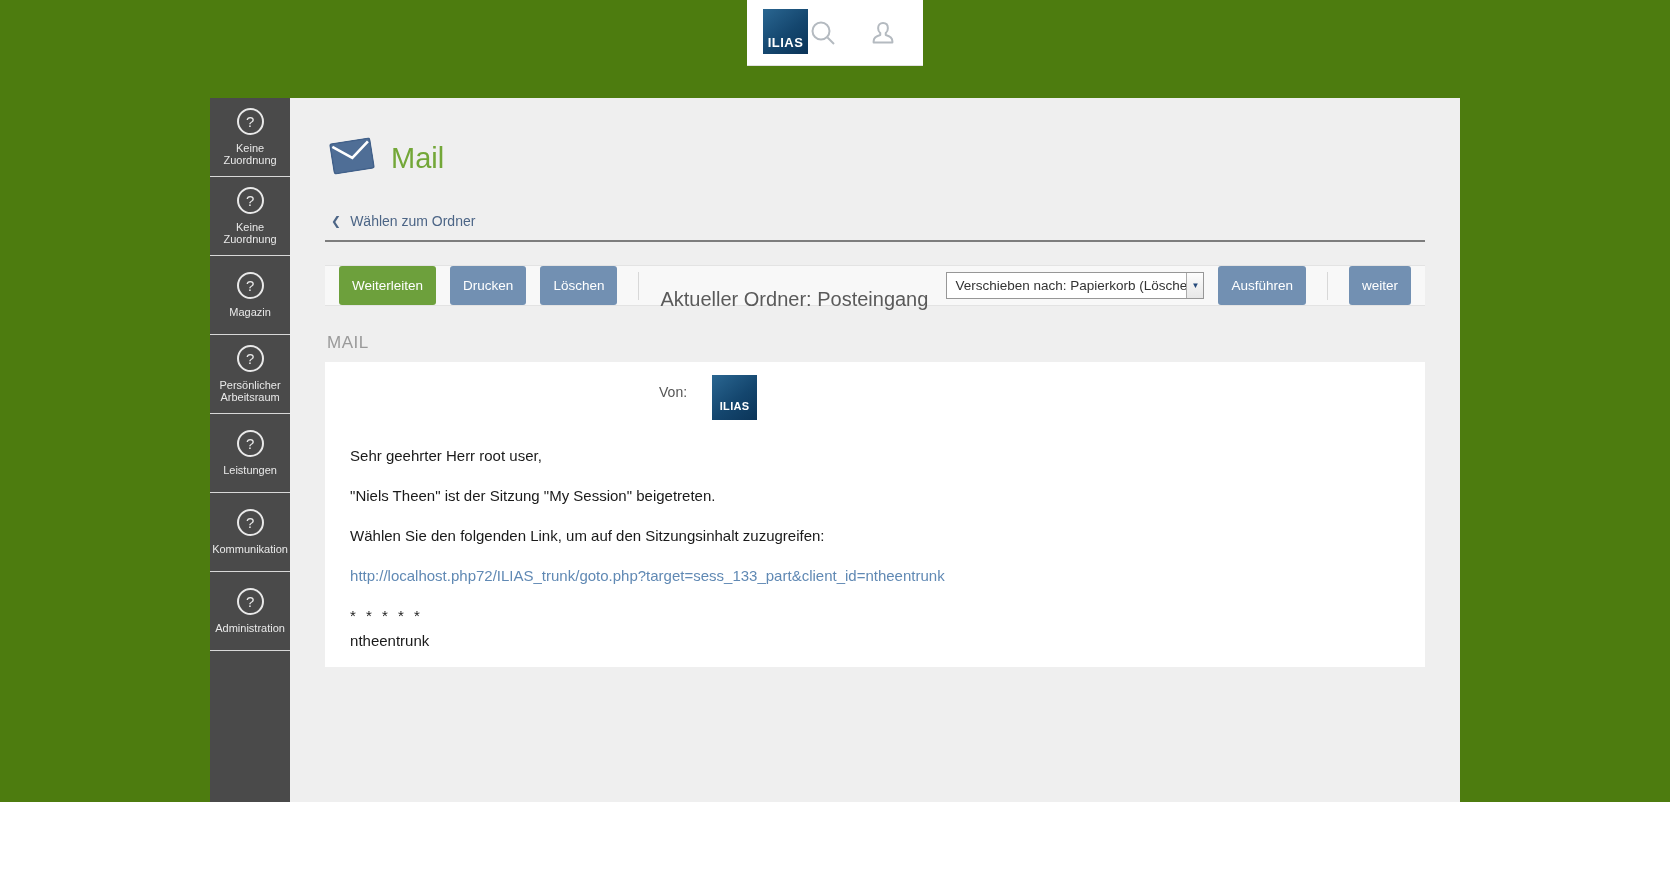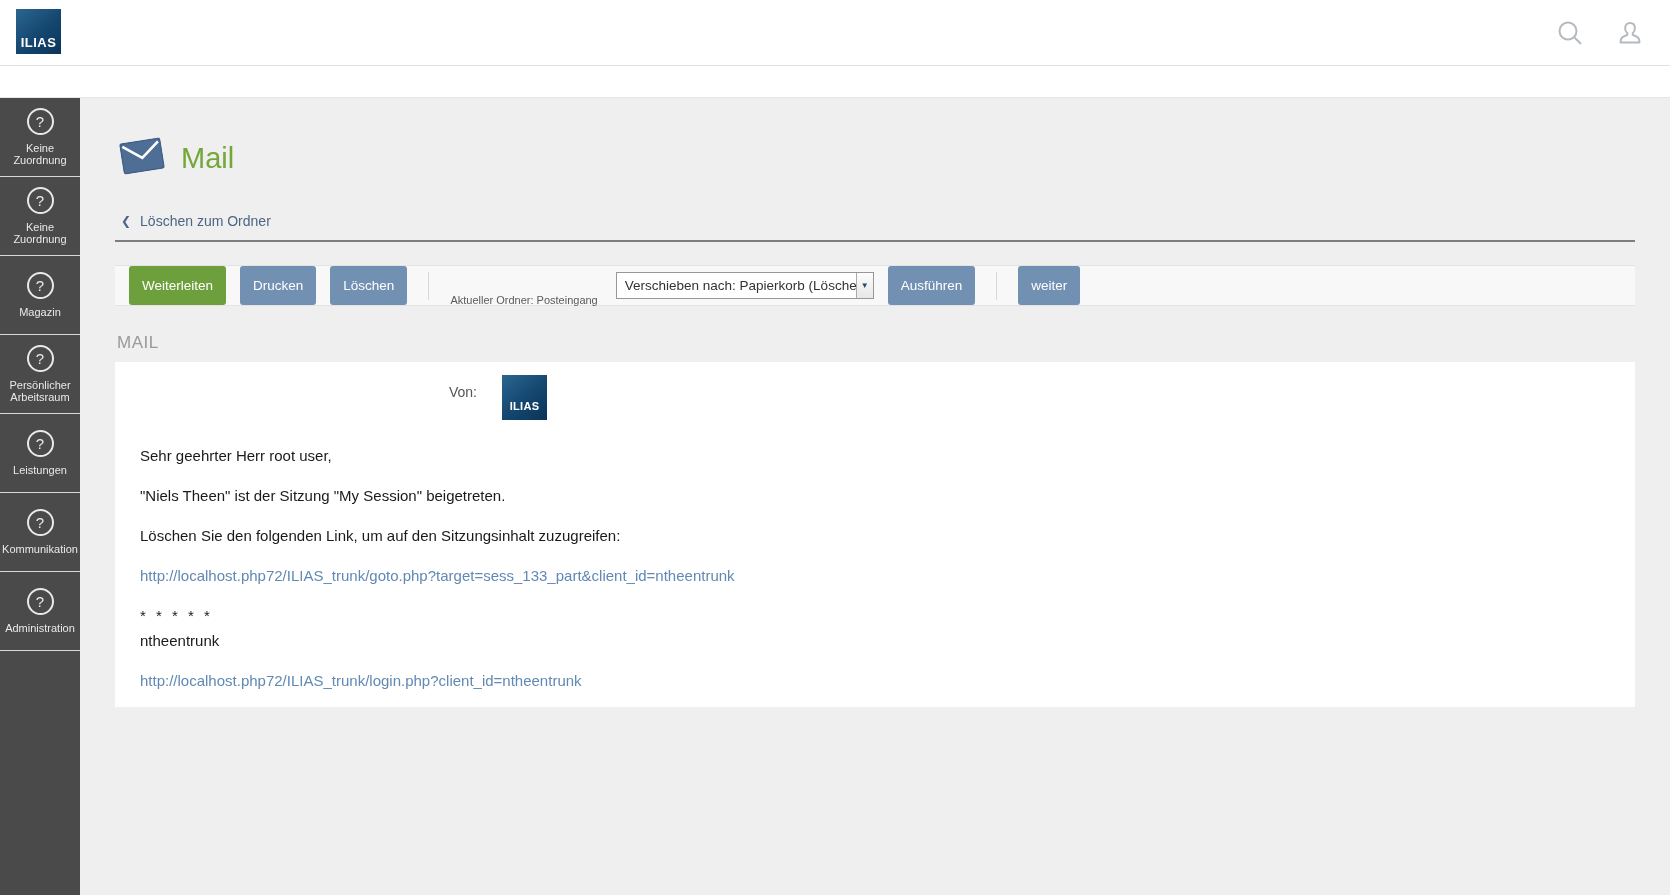--- a/index.html
+++ b/index.html
@@ -2,21 +2,21 @@
 <html lang="de"><head>
 <meta charset="utf-8">
 <style>
   * { box-sizing: border-box; margin: 0; padding: 0; }
   html,body { width:1670px; }
   body {
     font-family: "Liberation Sans", "DejaVu Sans", sans-serif;
     background: #ffffff;
     color: #1a1a1a;
   }
-  .app { width:1670px; height:895px; overflow:hidden; background:#1d4ed8; display:flex; flex-direction:column; }
+  .app { width:1670px; height:802px; overflow:hidden; background:#4d7c0f; display:flex; flex-direction:column;align-items:center; }
 
   
   .topbar {
     height:66px; background:#ffffff; border-bottom:1px solid #e2e2e2;
     display:flex; align-items:center; justify-content:space-between;
     padding:0 25px 0 16px; flex:0 0 auto;
   }
   .logo {
     width:45px; height:45px; margin-top:-3px;
     background:linear-gradient(140deg,#2a6691 0%,#14466e 55%,#0b3458 100%);
@@ -69,21 +69,21 @@
     border-top:1px solid #e3e3e3; border-bottom:1px solid #e3e3e3;
     display:flex; align-items:center; padding:0 14px; gap:14px;
   }
   .btn {
     border:none; border-radius:3px; color:#fff; font-size:13.5px;
     font-family:inherit; padding:12px 13px; cursor:pointer; line-height:1.15;
   }
   .btn-green { background:#6da03c; }
   .btn-steel { background:#7290b2; }
   .vsep { width:1px; height:28px; background:#d8d8d8; margin:0 7px; }
-  .folder-label { font-size:11px; color:#5a5a5a;margin-top:28px; }
+  .folder-label { font-size:20px; color:#5a5a5a;margin-top:28px; }
 
   .select {
     height:27px; width:258px; border:1px solid #979797; background:#fff;
     display:flex; align-items:stretch; cursor:pointer; margin-left:4px;
   }
   .select-text {
     flex:1 1 auto; font-size:13.5px; color:#333; display:flex; align-items:center;
     padding:0 8px; white-space:nowrap; overflow:hidden;
   }
   .select-arrow {
@@ -197,21 +197,21 @@
             <rect x="1" y="1" width="40" height="30" rx="2" fill="#4f6e96" stroke="#42618a" stroke-width="1.5"></rect>
             <path d="M3 4 L21 18 L39 4" stroke="#ffffff" stroke-width="2.6" fill="none"></path>
           </svg>
         </span>
         <h1 class="page-title">Mail</h1>
       </div>
 
       <div class="back-row">
         <a class="back-link">
           <span class="chev">❮</span>
-          <span>Löschen zum Ordner</span>
+          <span>Wählen zum Ordner</span>
         </a>
       </div>
 
       <div class="rule"></div>
 
       <div class="toolbar">
         <button class="btn btn-green">Weiterleiten</button>
         <button class="btn btn-steel">Drucken</button>
         <button class="btn btn-steel">Löschen</button>
         <div class="vsep"></div>
@@ -238,24 +238,23 @@
           </div>
         </div>
 
 
 
 
         <div class="form-row">
           <div class="fvalue message">
             <p>Sehr geehrter Herr root user,</p>
             <p>"Niels Theen" ist der Sitzung "My Session" beigetreten.</p>
-            <p>Löschen Sie den folgenden Link, um auf den Sitzungsinhalt zuzugreifen:</p>
+            <p>Wählen Sie den folgenden Link, um auf den Sitzungsinhalt zuzugreifen:</p>
             <p><a class="msg-link">http://localhost.php72/ILIAS_trunk/goto.php?target=sess_133_part&amp;client_id=ntheentrunk</a></p>
             <p class="stars">* * * * *</p>
             <p>ntheentrunk</p>
-            <p><a class="msg-link">http://localhost.php72/ILIAS_trunk/login.php?client_id=ntheentrunk</a></p>
           </div>
         </div>
 
       </div>
     </div>
   </div>
 </div>
 
 </body></html>

